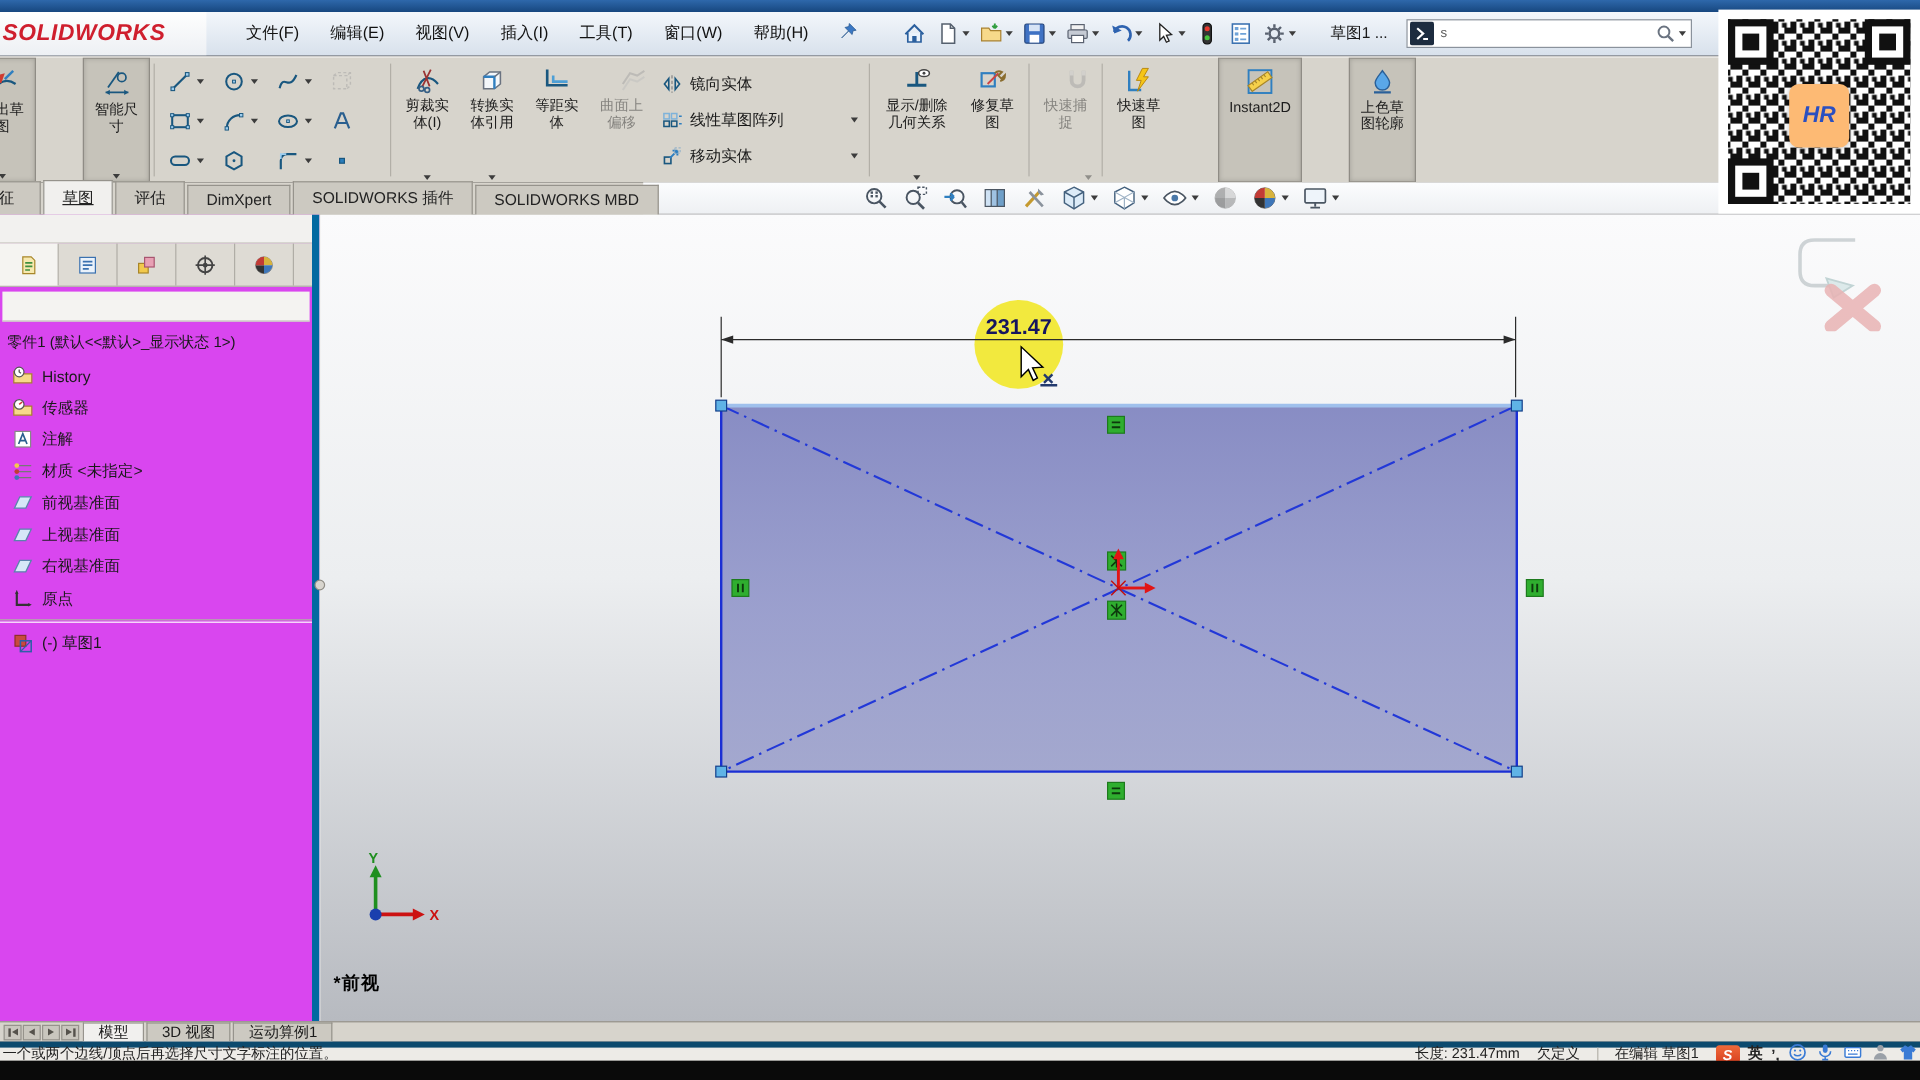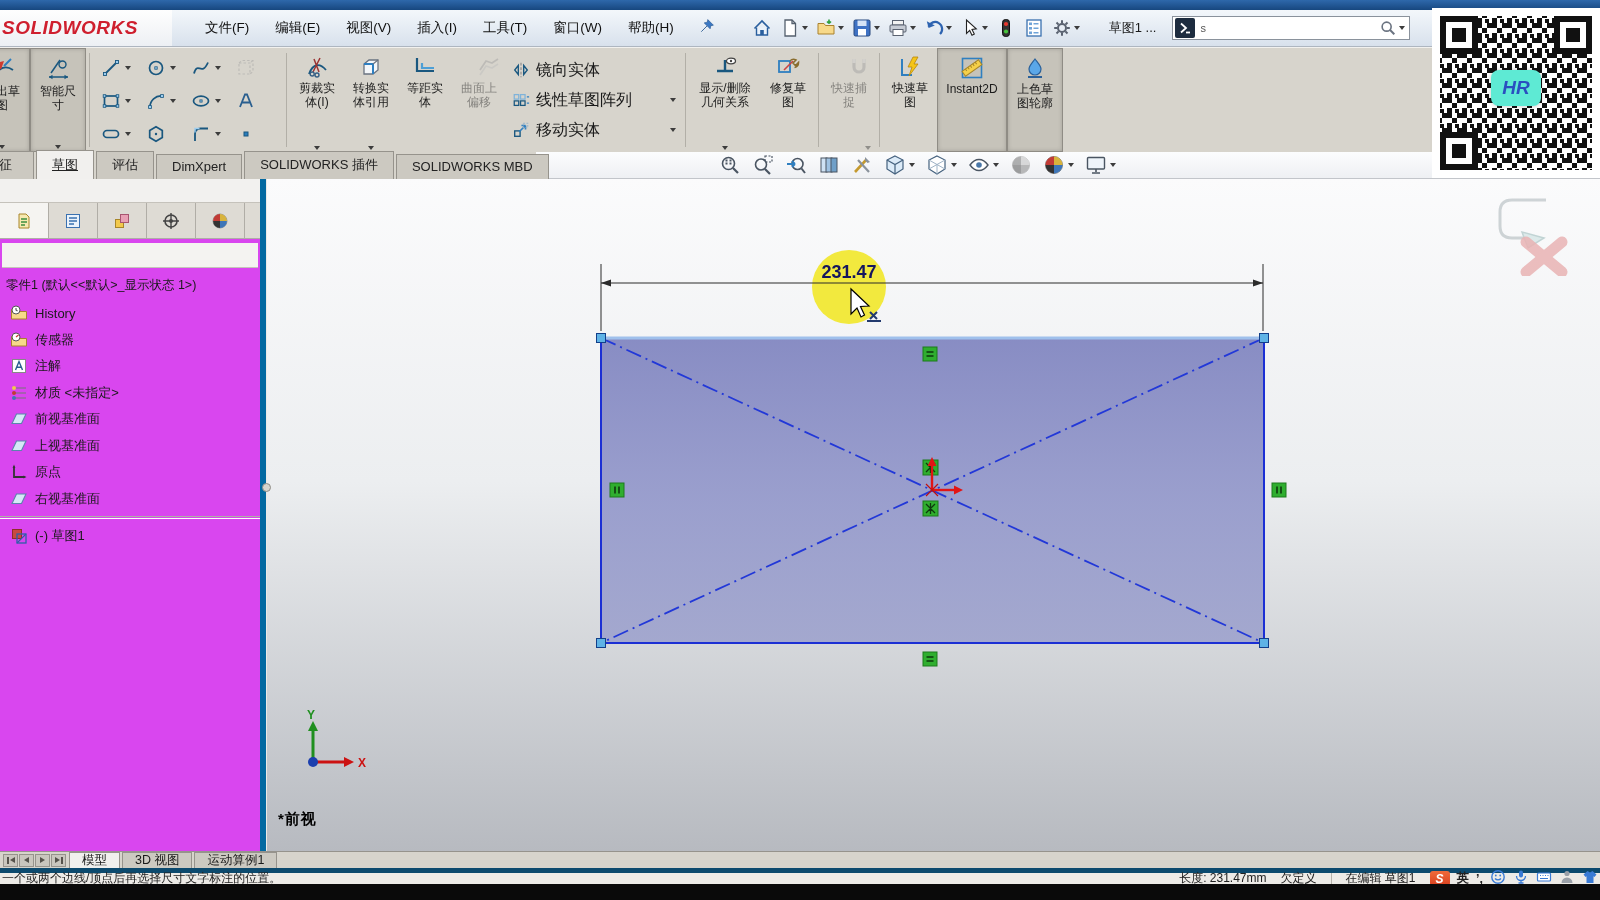--- a/index.html
+++ b/index.html
@@ -25,28 +25,28 @@
   .searchtxt { font-size:11px; color:#555; margin-left:5px; flex:1; }
   .dd { width:0; height:0; border-left:3.5px solid transparent; border-right:3.5px solid transparent; border-top:4px solid #3c3c3c; flex:none; }
   .dd.m { margin-left:2px; }
 
   
   .cmdbar { top:47px; height:105px; background:#d7d4cc; border-top:1px solid #f2f1ee; display:flex; align-items:stretch; overflow:hidden; }
   .vsep { width:1px; background:#b2afa7; margin:5px 3px; flex:none; }
   .cmd-big { display:flex; flex-direction:column; align-items:center; padding:7px 5px 2px; font-size:12px; line-height:13.5px; text-align:center; flex:none; position:relative; }
   .cmd-big .lbl { margin-top:3px; color:#1c1c1c; }
   .w44 { width:44px; } .w62 { width:62px; } .w58 { width:58px; }
-  .pressed { background:#c6c3ba; border:1px solid #8f8c85; box-shadow:inset 0 0 4px rgba(0,0,0,.18); }
+  .pressed { background:#c6c3ba; border:1px solid #8f8c85; box-shadow:inset 0 0 4px rgba(0,0,0,.18);margin-left:39px; }
   .clipL { margin-left:-26px; }
   .dis { opacity:.45;align-items:flex-end; }
   .dis svg { filter:grayscale(1); }
   .tgrid { display:grid; grid-template-columns:repeat(4,45px); grid-auto-rows:33px; align-items:center; padding:3px 2px 0 8px; flex:none; }
   .tcell { display:flex; align-items:center; gap:4px; }
   .mg { display:flex; flex-direction:column; justify-content:center; gap:4px; padding:4px 6px; width:176px; flex:none; }
-  .mg-row { display:flex; align-items:center; gap:6px; font-size:16px; height:26px; }
+  .mg-row { display:flex; align-items:center; gap:6px; font-size:13px; height:26px; }
   .mg-row .dd { margin-left:auto; }
 
   
   .tabrow { top:152px; height:27px; background:#d7d4cc; }
   .tabs { position:absolute; left:0; bottom:0; display:flex; align-items:flex-end; }
   .cm-tab { font-size:13px; padding:4px 15px 5px; background:#ccc9c1; border:1px solid #96938c; border-bottom:none; margin-right:2px; color:#222; white-space:nowrap; }
   .cm-tab.active { background:#f1f0ee; padding-top:5px; font-weight:400;text-decoration:underline; }
   .tab-right { position:absolute; left:536px; right:0; top:0; bottom:0; background:linear-gradient(#fcfdfe,#eef0f3); border-bottom:1px solid #c2c5ca; }
   .headsup { position:absolute; left:182px; top:1px; display:flex; align-items:center; gap:9px; }
   .hu-btn { display:flex; align-items:center; gap:3px; padding:1px; }
@@ -63,21 +63,21 @@
   .tree { padding-left:10px; }
   .titem { display:flex; align-items:center; gap:7px; height:26.5px; font-size:13px; }
   .tdivider { height:3px; border-top:1px solid #b0ada6; border-bottom:1px solid #fbfbfa; margin:4px 0; }
   .splitter-handle { position:absolute; left:-6px; top:304px; width:9px; height:9px; border-radius:50%; background:#d8d5ce; border:1px solid #8f8c85; }
 
   .viewport { position:absolute; left:267px; top:0; width:1333px; height:672px; background:linear-gradient(180deg,#fbfbfc 0%,#eceef0 45%,#b7bac0 100%); overflow:hidden; }
   .viewlabel { position:absolute; left:11px; top:631px; font-size:15px; font-weight:bold; letter-spacing:1px; color:#000; }
 
   
   .qr { position:absolute; left:1432px; top:8px; width:168px; height:170px; background:#fff; z-index:30; }
-  .qr-logo { position:absolute; left:59px; top:62px; width:50px; height:36px; background:#5eead4; border-radius:8px; box-shadow:0 0 4px rgba(0,0,0,.25); display:flex; align-items:center; justify-content:center; font-size:19px; font-weight:bold; font-style:italic; color:#2a4fc0; }
+  .qr-logo { position:absolute; left:59px; top:62px; width:50px; height:53px; background:#fdba74; border-radius:8px; box-shadow:0 0 4px rgba(0,0,0,.25); display:flex; align-items:center; justify-content:center; font-size:19px; font-weight:bold; font-style:italic; color:#2a4fc0; }
   .wm-undo { position:absolute; left:1474px; top:186px; z-index:29; opacity:.45; }
 
   
   .bottombar { top:851px; height:17px; background:#d7d4cc; border-top:1px solid #96938c; display:flex; align-items:stretch; }
   .navbtns { display:flex; align-items:center; gap:1px; padding:1px 3px; }
   .nb { width:15px; height:13px; background:#c9c6be; border:1px solid #96938c; display:flex; align-items:center; justify-content:center; gap:1px; }
   .tri { width:0; height:0; border-top:3.5px solid transparent; border-bottom:3.5px solid transparent; }
   .tri.l { border-right:5px solid #55524c; } .tri.r { border-left:5px solid #55524c; }
   .bar { width:2px; height:7px; background:#55524c; }
   .btab { font-size:12.5px; padding:0 12px; background:#ccc9c1; border:1px solid #96938c; border-bottom:none; margin-right:2px; display:flex; align-items:center; }
@@ -824,29 +824,29 @@
           <span>前视基准面</span>
         </div>
       <div class="titem">
           <svg class="i18">
             <use href="#s-plane"></use>
           </svg>
           <span>上视基准面</span>
         </div>
       <div class="titem">
           <svg class="i18">
-            <use href="#s-origin"></use>
-          </svg>
-          <span>原点</span>
+            <use href="#s-plane"></use>
+          </svg>
+          <span>右视基准面</span>
         </div>
       <div class="titem">
           <svg class="i18">
-            <use href="#s-plane"></use>
-          </svg>
-          <span>右视基准面</span>
+            <use href="#s-origin"></use>
+          </svg>
+          <span>原点</span>
         </div>
     </div>
     <div class="tdivider"></div>
     <div class="tree">
       <div class="titem">
           <svg class="i18">
             <use href="#s-sketch"></use>
           </svg>
           <span>(-) 草图1</span>
         </div>

